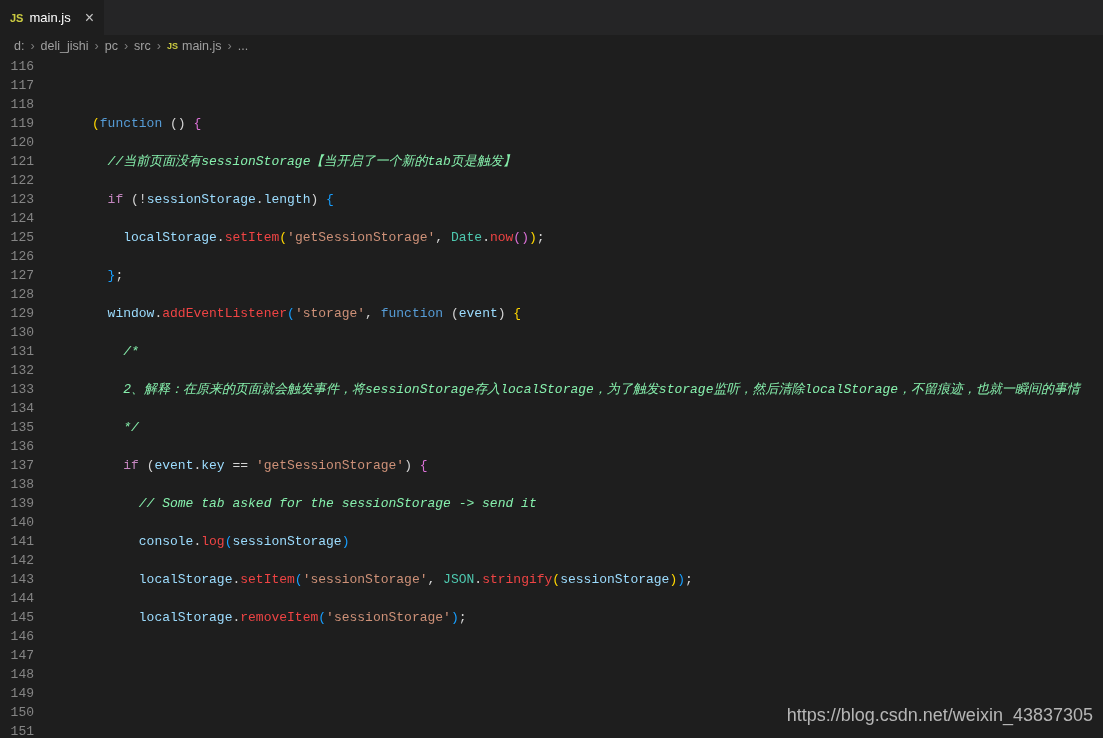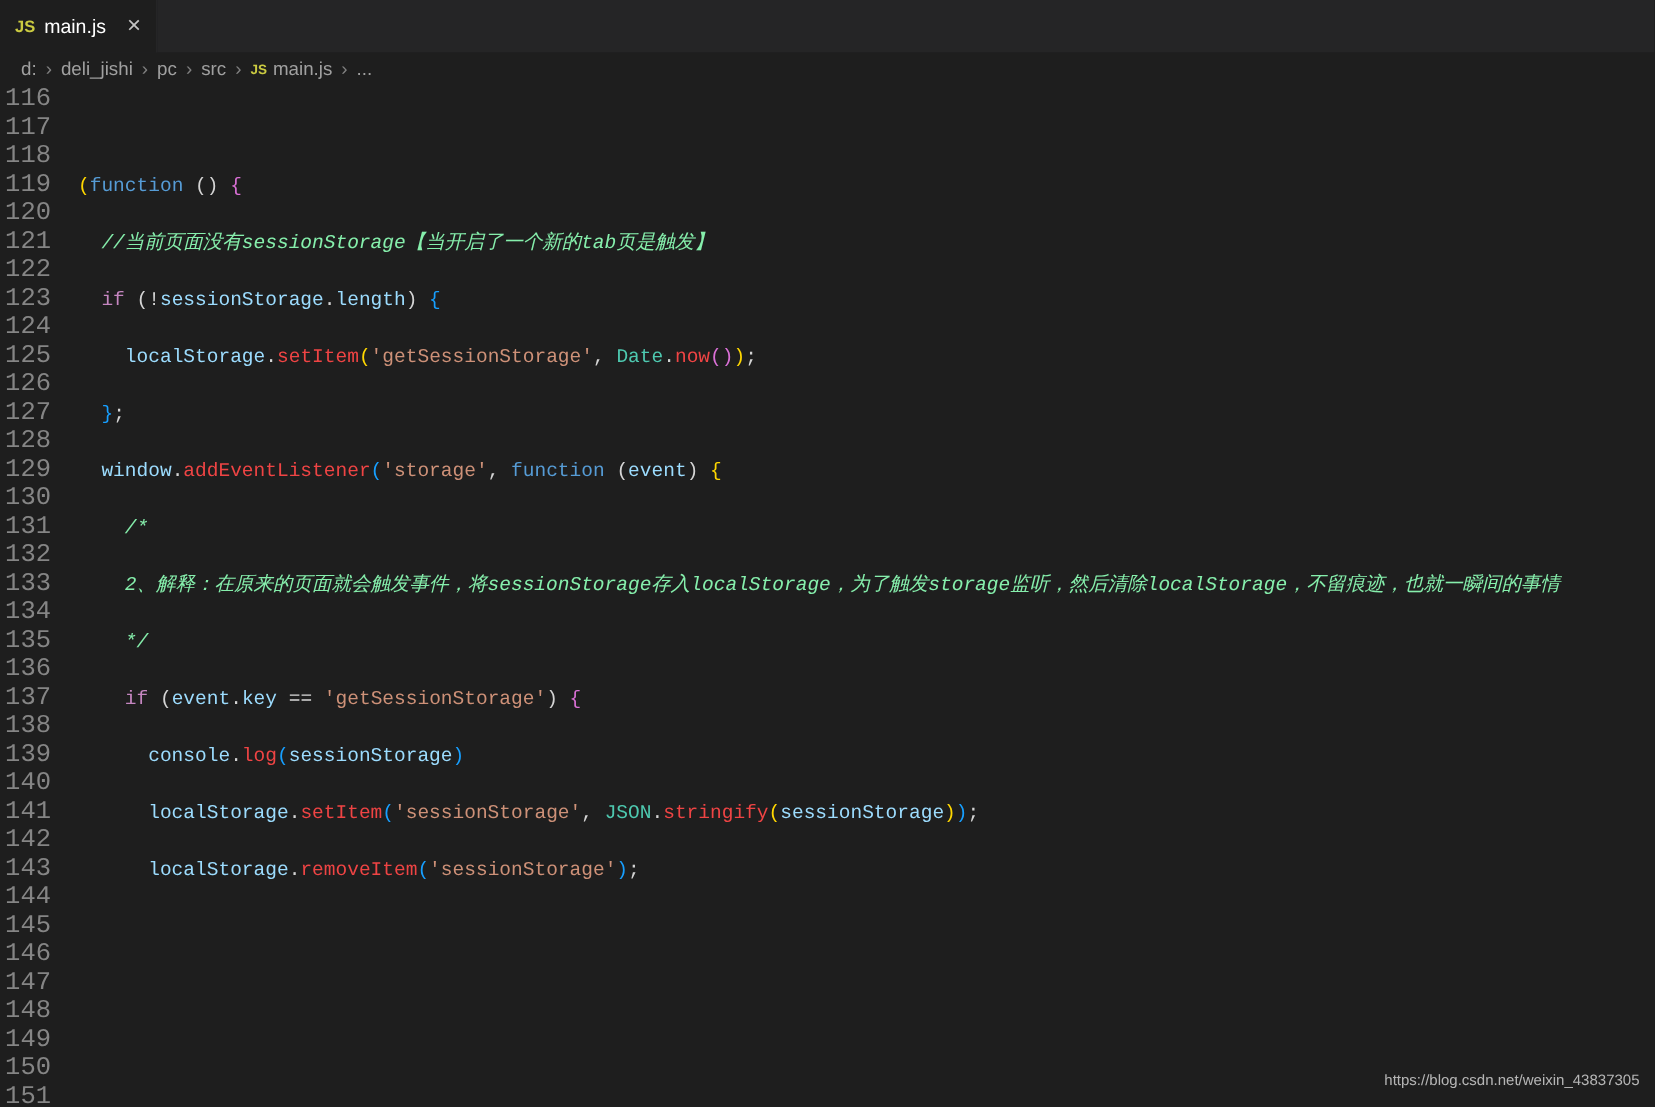--- a/index.html
+++ b/index.html
@@ -60,51 +60,52 @@
       height: calc(100% - 57px);
       background: #1e1e1e;
     }
     .gutter {
       width: 52px;
       text-align: right;
       padding-right: 18px;
       color: #858585;
       user-select: none;
       line-height: 19px;
-      font-size: 17px;
+      font-size: 13px;
       padding-top: 0;
     }
     .gutter div { height: 19px; }
     .code {
       flex: 1;
       line-height: 19px;
       white-space: pre;
       padding-top: 0;
       overflow: hidden;
+      margin-left: 40px;
     }
     .code .line { height: 19px; }
     
     .k  { color: #569cd6; }     
     .kw { color: #c586c0; }     
     .fn { color: #ef4444; }     
     .s  { color: #ce9178; }     
     .c  { color: #86efac; font-style: italic; }     
     .n  { color: #9cdcfe; }     
     .cl { color: #4ec9b0; }     
     .op { color: #d4d4d4; }     
     .br1 { color: #ffd700; }    
     .br2 { color: #da70d6; }    
     .br3 { color: #179fff; }
     .watermark {
       position: absolute;
       right: 10px;
       bottom: 12px;
       color: #d0d0d0;
       font-family: -apple-system, 'Segoe UI', sans-serif;
-      font-size: 10px;
+      font-size: 18px;
       opacity: 0.85;
     }
   </style>
 </head>
 <body>
 
 <div class="tab-bar">
   <div class="tab">
     <span class="icon-js">JS</span>
     <span class="label">main.js</span>
@@ -171,20 +172,21 @@
 <div class="line"><span class="br1">(</span><span class="k">function</span><span class="op"> () </span><span class="br2">{</span></div>
 <div class="line">  <span class="c">//当前页面没有sessionStorage【当开启了一个新的tab页是触发】</span></div>
 <div class="line">  <span class="kw">if</span><span class="op"> (!</span><span class="n">sessionStorage</span><span class="op">.</span><span class="n">length</span><span class="op">) </span><span class="br3">{</span></div>
 <div class="line">    <span class="n">localStorage</span><span class="op">.</span><span class="fn">setItem</span><span class="br1">(</span><span class="s">'getSessionStorage'</span><span class="op">, </span><span class="cl">Date</span><span class="op">.</span><span class="fn">now</span><span class="br2">()</span><span class="br1">)</span><span class="op">;</span></div>
 <div class="line">  <span class="br3">}</span><span class="op">;</span></div>
 <div class="line">  <span class="n">window</span><span class="op">.</span><span class="fn">addEventListener</span><span class="br3">(</span><span class="s">'storage'</span><span class="op">, </span><span class="k">function</span><span class="op"> (</span><span class="n">event</span><span class="op">) </span><span class="br1">{</span></div>
 <div class="line">    <span class="c">/*</span></div>
 <div class="line">    <span class="c">2、解释：在原来的页面就会触发事件，将sessionStorage存入localStorage，为了触发storage监听，然后清除localStorage，不留痕迹，也就一瞬间的事情</span></div>
 <div class="line">    <span class="c">*/</span></div>
 <div class="line">    <span class="kw">if</span><span class="op"> (</span><span class="n">event</span><span class="op">.</span><span class="n">key</span><span class="op"> == </span><span class="s">'getSessionStorage'</span><span class="op">) </span><span class="br2">{</span></div>
+<div class="line">      <span class="c">// Some tab asked for the sessionStorage -&gt; send it</span></div>
 <div class="line">      <span class="n">console</span><span class="op">.</span><span class="fn">log</span><span class="br3">(</span><span class="n">sessionStorage</span><span class="br3">)</span></div>
 <div class="line">      <span class="n">localStorage</span><span class="op">.</span><span class="fn">setItem</span><span class="br3">(</span><span class="s">'sessionStorage'</span><span class="op">, </span><span class="cl">JSON</span><span class="op">.</span><span class="fn">stringify</span><span class="br1">(</span><span class="n">sessionStorage</span><span class="br1">)</span><span class="br3">)</span><span class="op">;</span></div>
 <div class="line">      <span class="n">localStorage</span><span class="op">.</span><span class="fn">removeItem</span><span class="br3">(</span><span class="s">'sessionStorage'</span><span class="br3">)</span><span class="op">;</span></div>
 <div class="line"></div>
 
 
 
 
 
 

